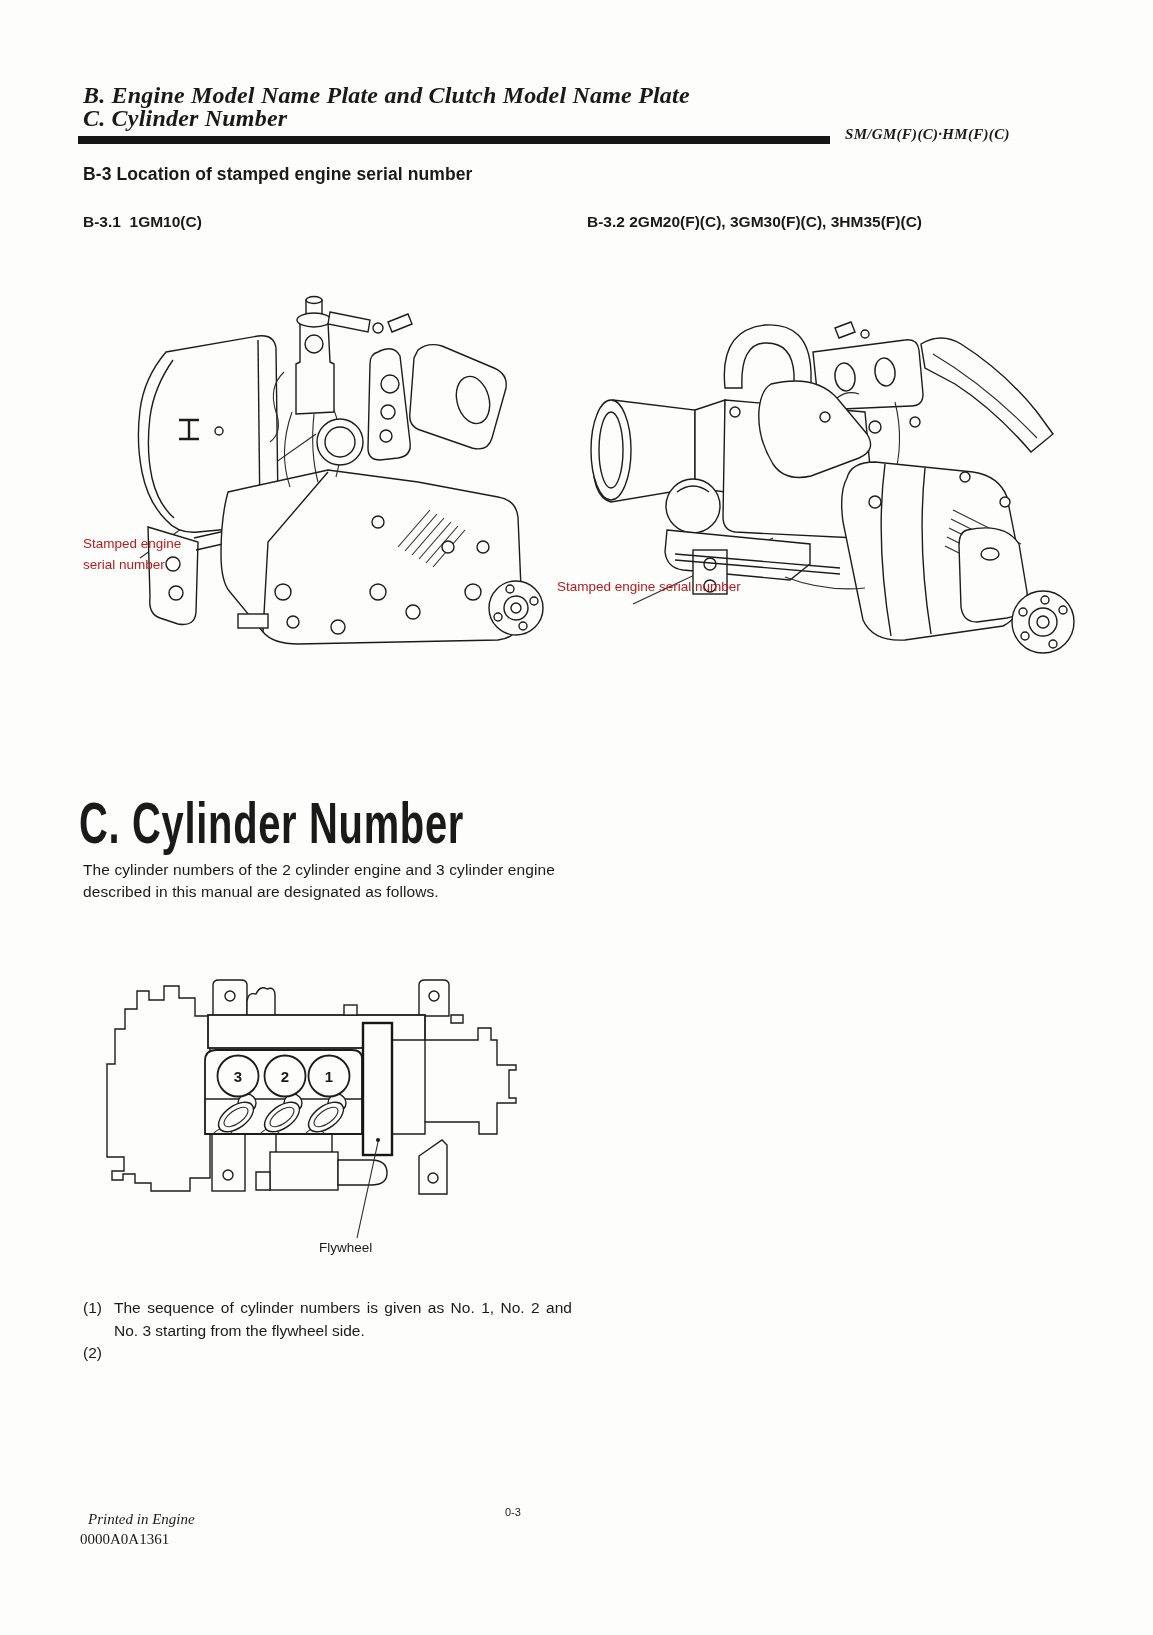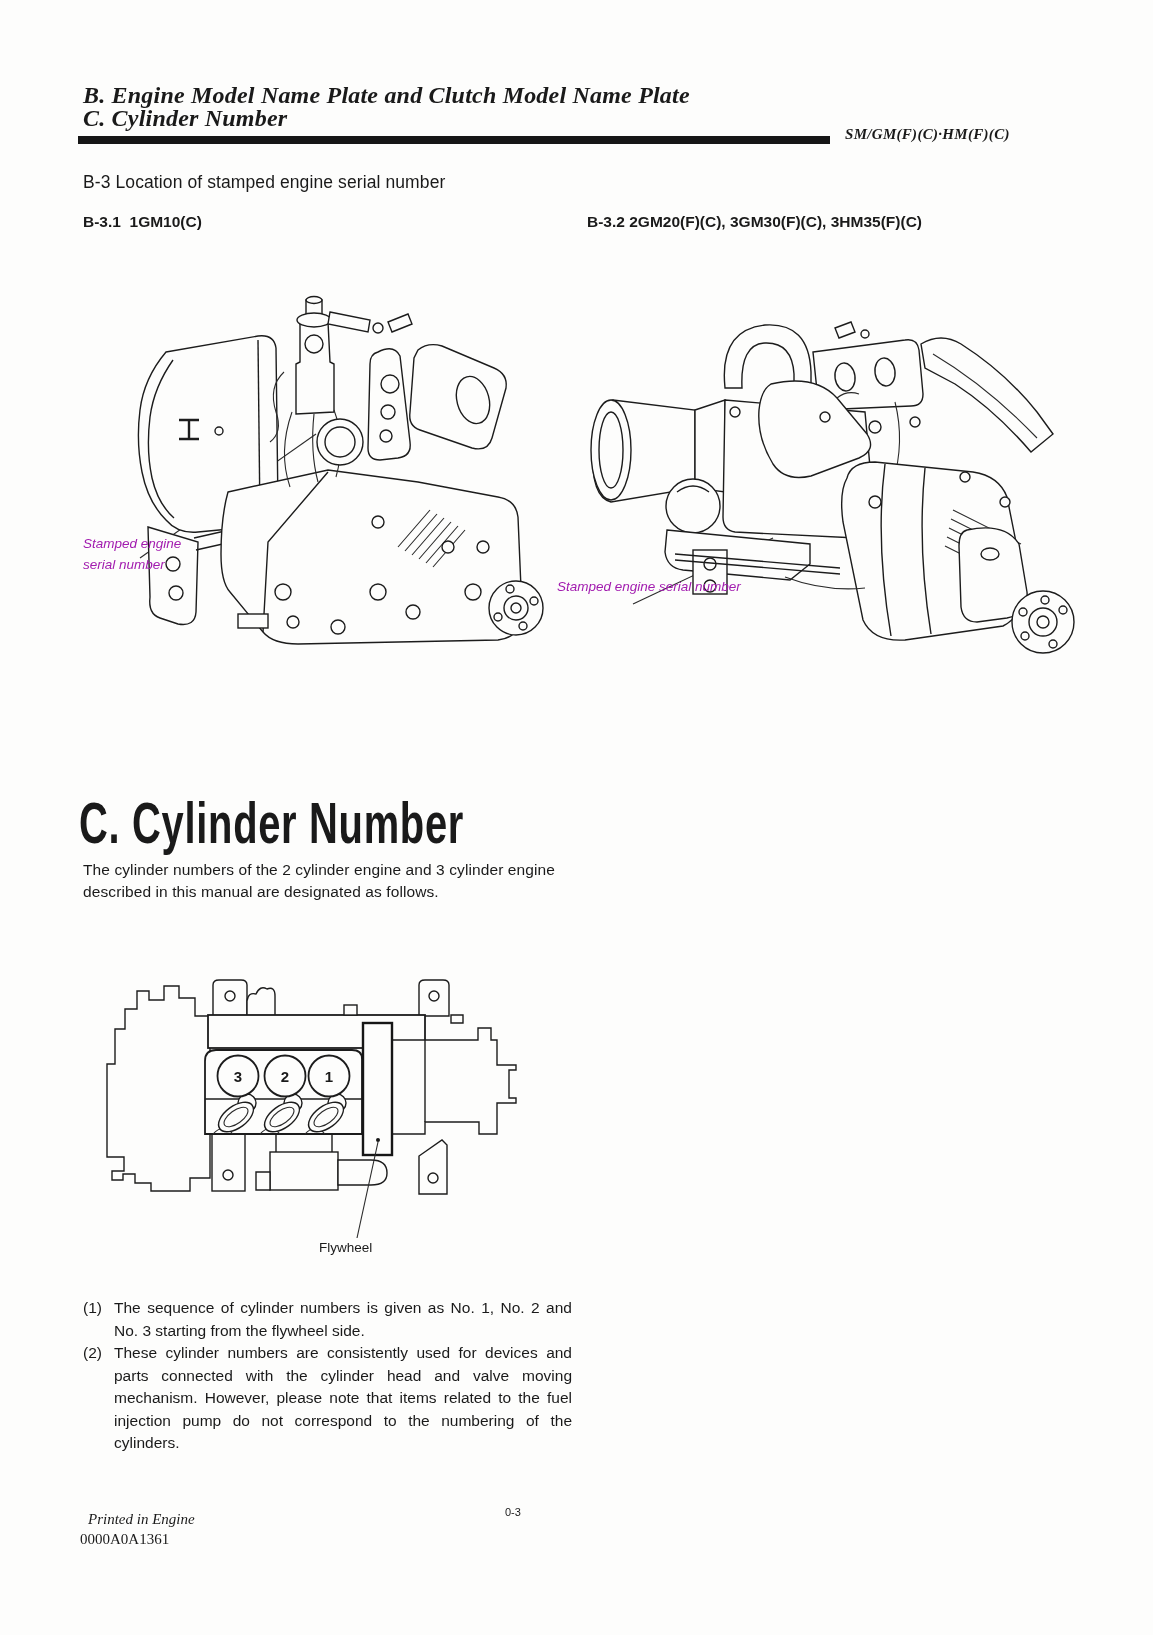--- a/index.html
+++ b/index.html
@@ -6,25 +6,25 @@
   .page{
     position:relative;width:1153px;height:1635px;margin:0 auto;
     background:#fdfdfc;color:#1a1a1a;overflow:hidden;
     font-family:"Liberation Sans",sans-serif;
   }
   .abs{position:absolute;}
   .serif-it{font-family:"Liberation Serif",serif;font-style:italic;font-weight:bold;}
   .hdr-lines{left:83px;top:84px;font-size:24px;line-height:23px;letter-spacing:0.2px;}
   .rule{left:78px;top:136px;width:752px;height:8px;background:#161616;}
   .model-code{left:845px;top:126px;font-size:15px;letter-spacing:0.3px;}
-  .b3-title{left:83px;top:172px;font-size:17.5px;font-weight:normal;letter-spacing:0.1px;}
+  .b3-title{left:83px;top:164px;font-size:17.5px;font-weight:bold;letter-spacing:0.1px;}
   .subhead{font-size:15.5px;font-weight:bold;white-space:pre;}
   .sub-left{left:83px;top:213px;}
   .sub-right{left:587px;top:213px;}
-  .fig-label{font-size:13.5px;line-height:21px;color:#a21caf;font-style:italic;}
+  .fig-label{font-size:13.5px;line-height:21px;color:#b91c1c;}
   .lbl1{left:83px;top:533px;}
   .lbl2{left:557px;top:576px;}
   .c-title{
     left:79px;top:795px;font-size:57px;font-weight:bold;line-height:1;
     transform:scaleX(0.70);transform-origin:left top;white-space:nowrap;
     letter-spacing:1px;
   }
   .intro{left:83px;top:859px;width:474px;font-size:15.5px;line-height:22px;letter-spacing:0.1px;}
   .notes{left:83px;top:1297px;width:489px;font-size:15.5px;line-height:22.5px;}
   .note{position:relative;padding-left:31px;text-align:justify;}
@@ -234,21 +234,20 @@
     <text x="224" y="324" font-size="13.5">Flywheel</text>
   </svg>
 
   <div class="abs notes">
     <div class="note">
       <span class="num">(1)</span>
       <span>The sequence of cylinder numbers is given as No. 1, No. 2 and No. 3 starting from the flywheel side.</span>
     </div>
     <div class="note">
       <span class="num">(2)</span>
-      <span>These cylinder numbers are consistently used for devices and parts connected with the cylinder head and valve moving mechanism. However, please note that items related to the fuel injection pump do not correspond to the numbering of the cylinders.</span>
     </div>
   </div>
 
   <div class="abs serif-it footer-printed" style="font-weight:normal">Printed in Engine</div>
   <div class="abs footer-code">0000A0A1361</div>
   <div class="abs page-num">0-3</div>
 
 </div>
 
 </body></html>

